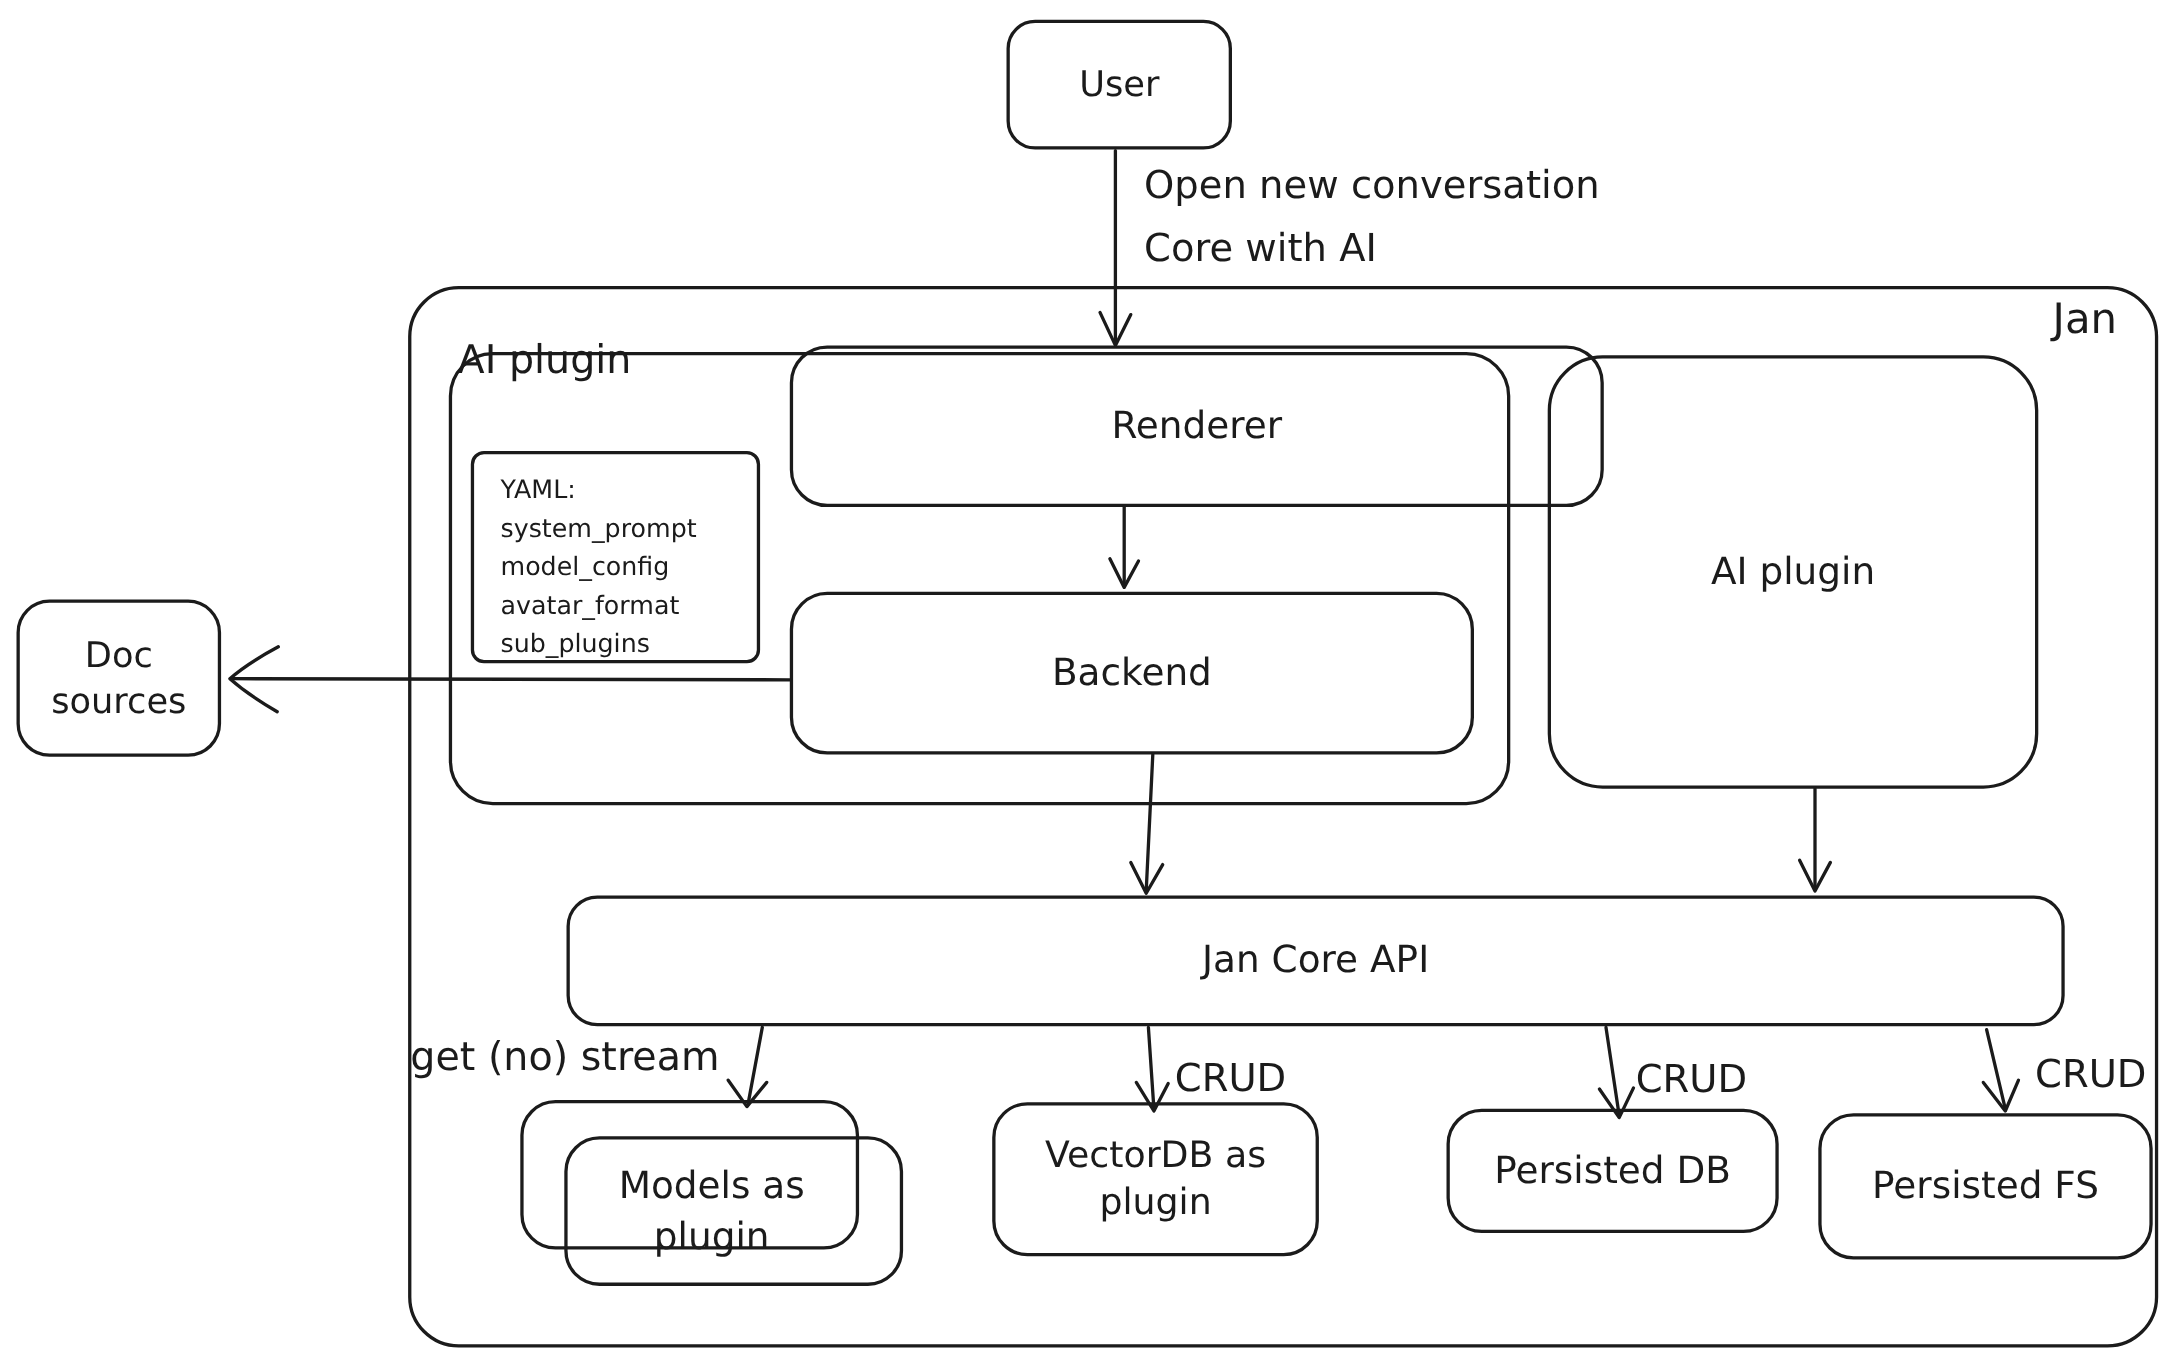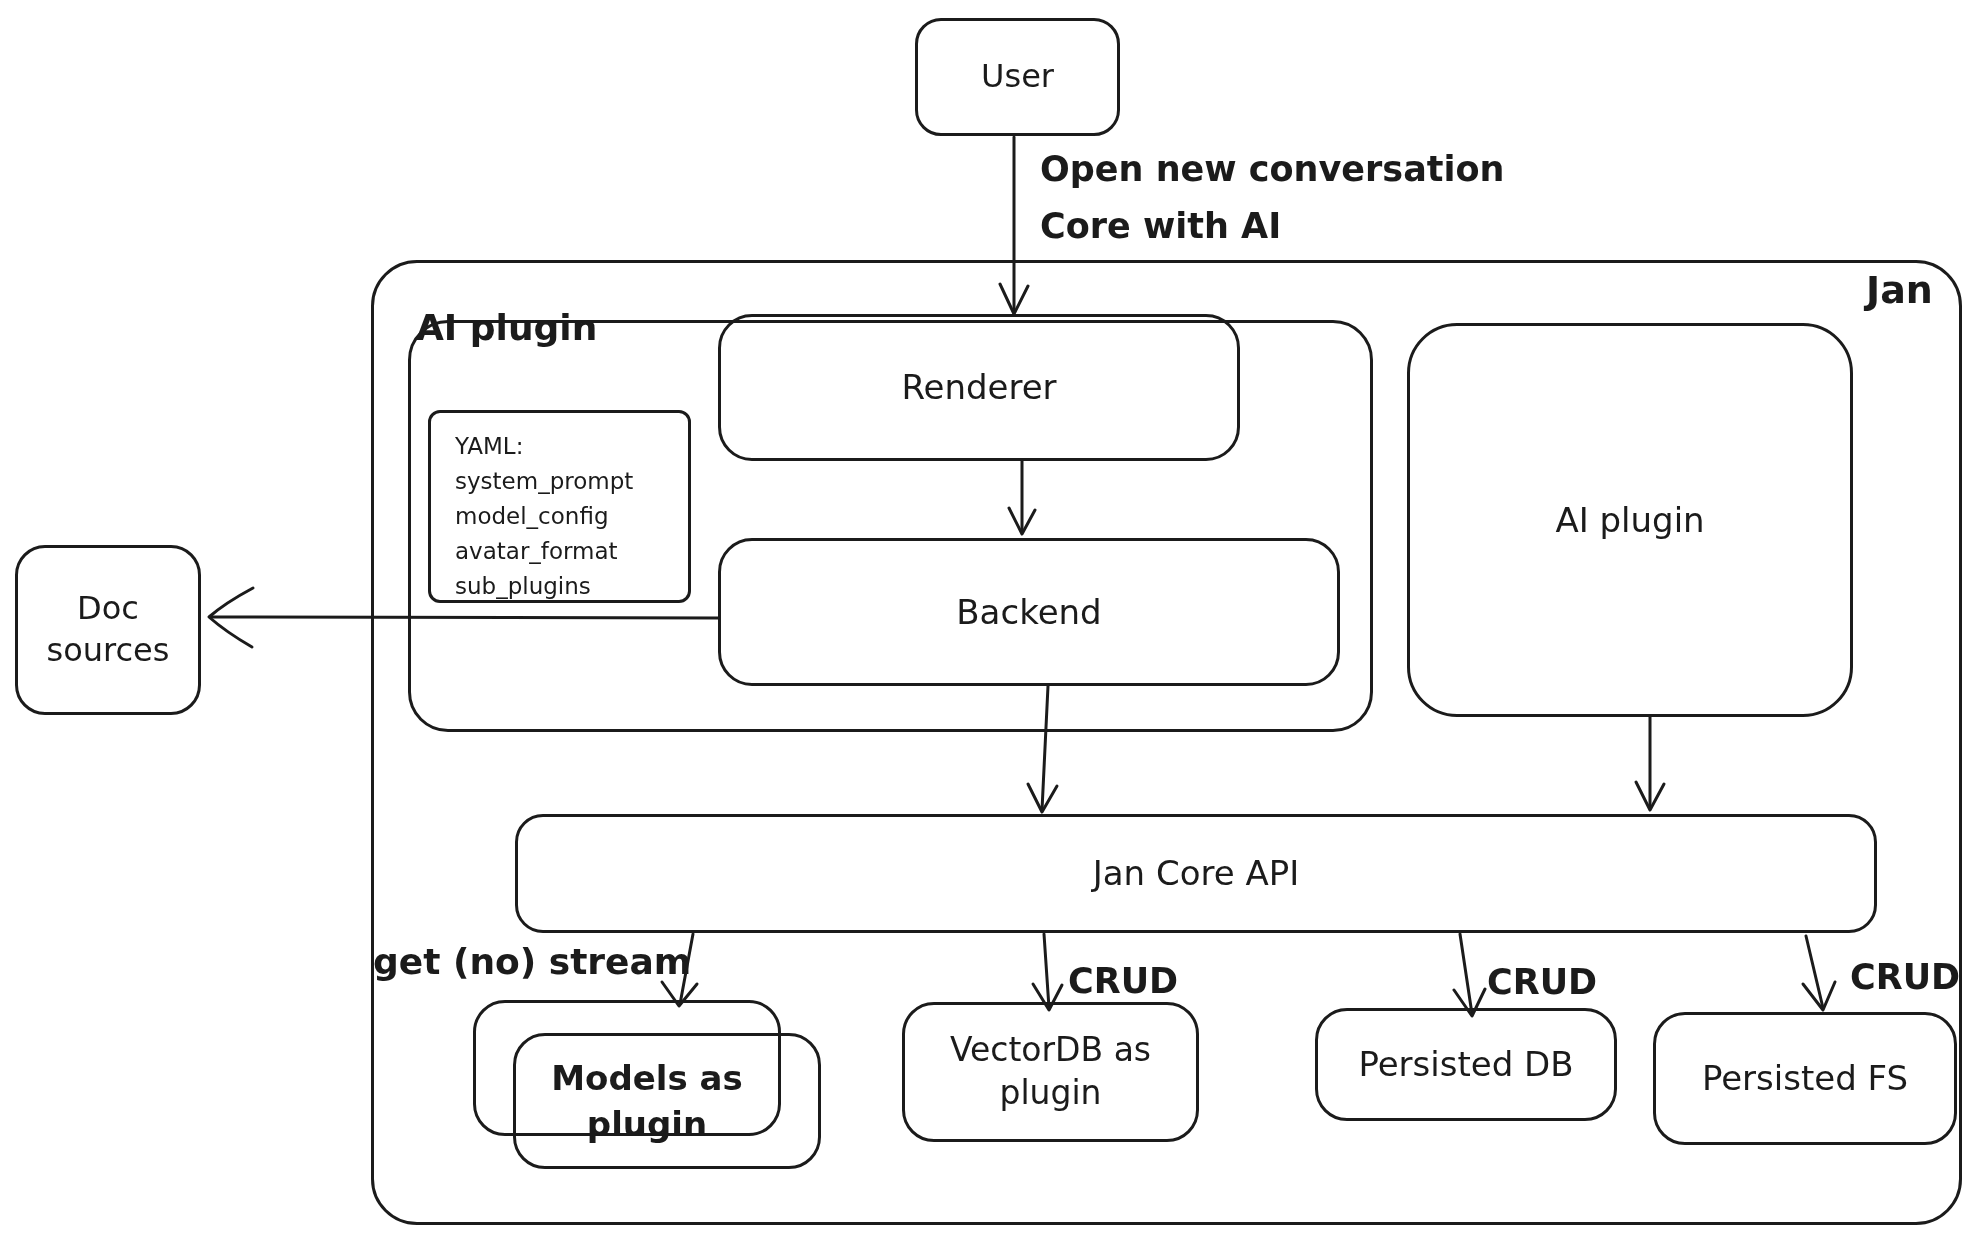--- a/index.html
+++ b/index.html
@@ -26,21 +26,20 @@
   .label-center{
     font-size:34px;
     line-height:1.3;
     padding:0 14px;
   }
   .floating-label{
     position:absolute;
     white-space:nowrap;
     font-size:35px;
     line-height:1.2;
-    font-weight:bold;
   }
   .note-text{
     position:absolute;
     left:24px;
     top:16px;
     font-size:23px;
     line-height:1.52;
     text-align:left;
     white-space:nowrap;
   }
@@ -66,39 +65,39 @@
   <div class="box" style="left:371px;top:260px;width:1591px;height:965px;border-radius:46px;"></div>
   <div class="floating-label" style="left:1866px;top:268px;font-size:38px;">Jan</div>
 
   <div class="box" style="left:408px;top:320px;width:965px;height:412px;border-radius:40px;"></div>
   <div class="floating-label" style="left:416px;top:306px;font-size:36px;">AI plugin</div>
 
   <div class="box" style="left:915px;top:18px;width:205px;height:118px;border-radius:26px;align-items:center;">
     <span class="label-center" style="font-size:32px;">User</span>
   </div>
 
-  <div class="box" style="left:718px;top:314px;width:522px;height:147px;border-radius:34px;">
+  <div class="box" style="left:718px;top:314px;width:740px;height:147px;border-radius:34px;">
     <span class="label-center">Renderer</span>
   </div>
 
   <div class="box" style="left:428px;top:410px;width:263px;height:193px;border-radius:12px;">
     <div class="note-text">
       <div>YAML:</div>
       <div>system_prompt</div>
       <div>model_config</div>
       <div>avatar_format</div>
       <div>sub_plugins</div>
     </div>
   </div>
 
   <div class="box" style="left:718px;top:538px;width:622px;height:148px;border-radius:34px;">
     <span class="label-center">Backend</span>
   </div>
 
-  <div class="box" style="left:15px;top:545px;width:186px;height:170px;border-radius:30px;">
+  <div class="box" style="left:15px;top:545px;width:186px;height:143px;border-radius:30px;">
     <span class="label-center" style="font-size:32px;">Doc sources</span>
   </div>
 
   <div class="box" style="left:1407px;top:323px;width:446px;height:394px;border-radius:50px;">
     <span class="label-center">AI plugin</span>
   </div>
 
   <div class="box" style="left:515px;top:814px;width:1362px;height:119px;border-radius:28px;">
     <span class="label-center">Jan Core API</span>
   </div>

